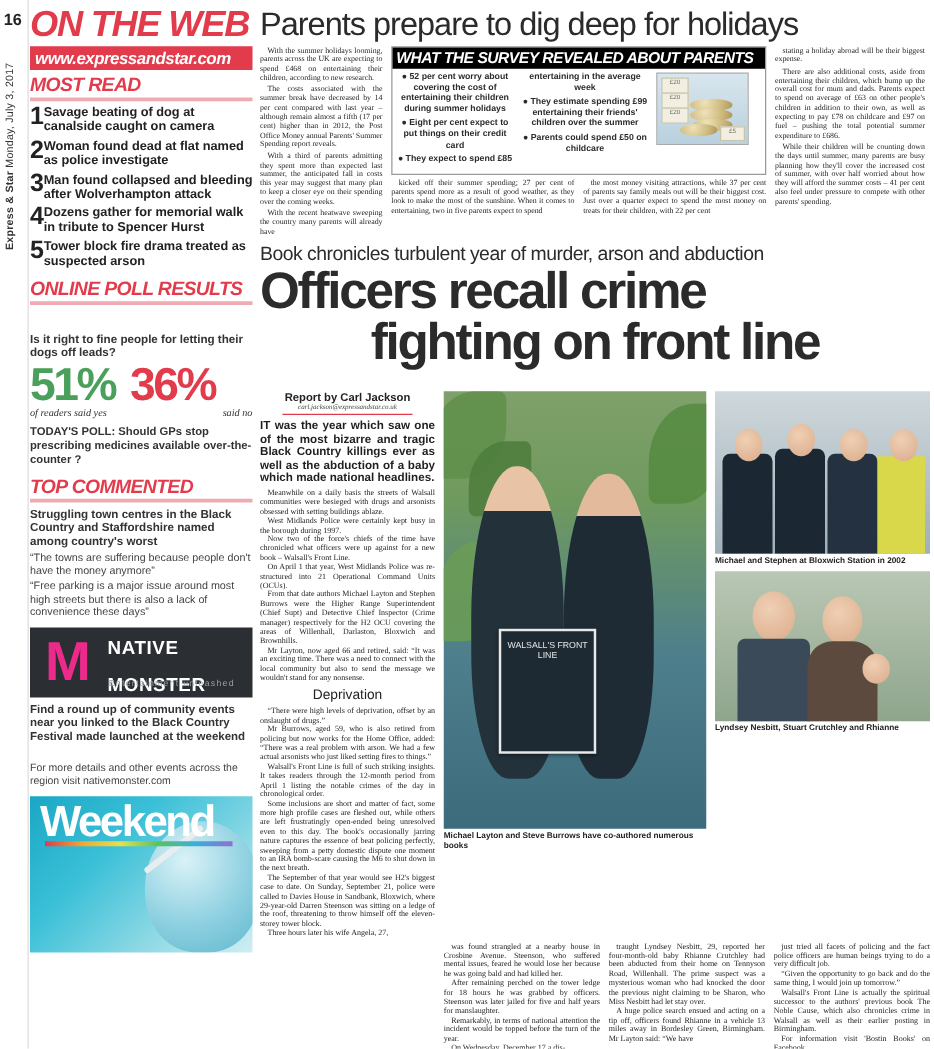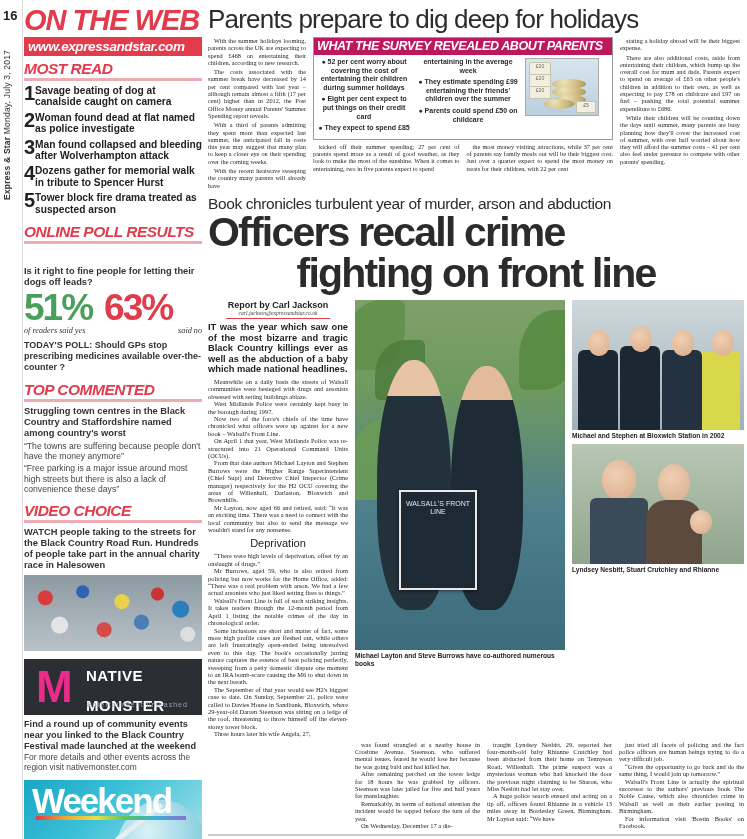--- a/index.html
+++ b/index.html
@@ -61,58 +61,58 @@
 
   .nm-box{margin-top:8px;background:#2b2f33;height:56px;position:relative;}
   .nm-m{position:absolute;left:12px;top:7px;font-family:"Liberation Sans",sans-serif;font-weight:bold;font-size:44px;
       line-height:42px;color:#ec2a8c;letter-spacing:-3px;}
   .nm-w1{position:absolute;left:62px;top:9px;font-family:"Liberation Sans",sans-serif;font-weight:bold;font-size:15px;
       line-height:16px;color:#fff;letter-spacing:.5px;}
   .nm-w2{position:absolute;left:62px;top:39px;font-family:"Liberation Sans",sans-serif;font-weight:bold;font-size:15px;
       line-height:16px;color:#fff;letter-spacing:.5px;}
   .nm-tag{position:absolute;left:63px;top:42px;font-family:"Liberation Sans",sans-serif;font-size:7px;color:#9aa0a5;letter-spacing:1px;}
   .nm-body{font-family:"Liberation Sans",sans-serif;font-weight:bold;font-size:9.2px;line-height:11px;color:#333;margin-top:4px;}
-  .nm-sub{font-family:"Liberation Sans",sans-serif;font-size:8.4px;line-height:10px;color:#444;margin-top:0;}
+  .nm-sub{font-family:"Liberation Sans",sans-serif;font-size:8.4px;line-height:10px;color:#444;margin-top:14px;}
 
   .wk-box{margin-top:8px;height:125px;position:relative;overflow:hidden;
       background:linear-gradient(135deg,#1aa7c4 0%,#3bc0d8 35%,#8fd9e4 70%,#cfeef3 100%);}
   .wk-knit{position:absolute;right:-6px;top:20px;width:92px;height:105px;border-radius:50% 50% 45% 45%;
       background:radial-gradient(circle at 35% 30%,#dff4f8,#8ccfe0 55%,#59b3ca 100%);opacity:.95;}
   .wk-fork{position:absolute;right:34px;top:40px;width:58px;height:5px;background:#e8eef0;transform:rotate(-38deg);border-radius:2px;}
   .wk-title{position:absolute;left:8px;top:4px;font-family:"Liberation Sans",sans-serif;font-weight:bold;font-size:35px;
       line-height:34px;color:#fff;letter-spacing:-2px;}
   .wk-rainbow{position:absolute;left:12px;top:36px;width:150px;height:4px;
       background:linear-gradient(90deg,#e23b4b,#f0a830,#e8e04a,#5ec15e,#3bb0d8,#8f6fd0);}
 
   
   .main{position:absolute;left:208px;top:6px;width:536px;}
 
   .top-headline{font-family:"Liberation Sans",sans-serif;font-size:26px;line-height:27px;color:#2b2b2b;letter-spacing:-.8px;}
   .top-grid{display:flex;gap:7px;margin-top:4px;}
   .tg-col{font-family:"Liberation Serif",serif;font-size:6.3px;line-height:7.3px;text-align:justify;color:#1f1f1f;}
   .tg-col p{margin:0 0 2px 0;text-indent:6px;}
 
   .survey{border:1px solid #999;}
-  .survey-head{background:#be185d;color:#fff;font-family:"Liberation Sans",sans-serif;font-weight:bold;font-style:italic;
+  .survey-head{background:#000000;color:#fff;font-family:"Liberation Sans",sans-serif;font-weight:bold;font-style:italic;
       font-size:12.5px;line-height:15px;padding:1px 3px;letter-spacing:-.4px;}
   .survey-body{display:flex;padding:3px;gap:4px;}
   .bullets{font-family:"Liberation Sans",sans-serif;font-weight:bold;font-size:7px;line-height:8.6px;color:#2b2b2b;text-align:center;}
   .bullets div{margin-bottom:3px;}
   .coins{width:72px;height:56px;flex:none;border:1px solid #aaa;position:relative;overflow:hidden;
       background:linear-gradient(180deg,#d8e6ee,#b9d0de);}
   .coin{position:absolute;border-radius:50%;background:radial-gradient(circle at 35% 30%,#efe2b8,#cdb97e 60%,#a9945a);}
   .note{position:absolute;background:#f2efe2;border:1px solid #c8c3ab;font-family:"Liberation Sans",sans-serif;
       font-size:5px;color:#6b6b5a;text-align:center;}
 
   
   .kicker{font-family:"Liberation Sans",sans-serif;font-size:15.5px;line-height:17px;color:#2b2b2b;letter-spacing:-.4px;margin-top:4px;}
   .bighead{font-family:"Liberation Sans",sans-serif;font-weight:bold;font-size:41px;line-height:41px;color:#2b2b2b;
       letter-spacing:-1.8px;margin-top:0;}
 
-  .feature{display:flex;gap:7px;margin-top:6px;}
+  .feature{display:flex;gap:7px;margin-top:19px;}
   .feat-left{width:140px;flex:none;}
   .byline{text-align:center;font-family:"Liberation Sans",sans-serif;font-weight:bold;font-size:9px;line-height:10px;color:#222;}
   .byline-mail{text-align:center;font-family:"Liberation Serif",serif;font-style:italic;font-size:5.6px;color:#444;}
   .byline-rule{height:1px;background:#e23b4b;margin:2px 18px 3px 18px;}
   .standfirst{font-family:"Liberation Sans",sans-serif;font-weight:bold;font-size:9.3px;line-height:10.6px;color:#1f1f1f;text-align:justify;}
   .bodytext{font-family:"Liberation Serif",serif;font-size:6.4px;line-height:7.4px;text-align:justify;color:#1f1f1f;}
   .bodytext p{margin:0;text-indent:6px;}
   .crosshead{text-align:center;font-family:"Liberation Sans",sans-serif;font-size:11px;line-height:13px;color:#222;margin:4px 0 2px;}
 
   .feat-photo{flex:1;position:relative;}
@@ -183,43 +183,37 @@
         </div>
       </div>
     </div>
 
     <div class="sec">
       <div class="sec-head">ONLINE POLL RESULTS</div>
       <div class="sec-rule"></div>
       <div class="poll-q">Is it right to fine people for letting their dogs off leads?</div>
       <div class="poll-nums">
         <div class="poll-yes">51%</div>
-        <div class="poll-no">63%</div>
+        <div class="poll-no">36%</div>
       </div>
       <div class="poll-labels">
         <span>of readers said yes</span>
         <span>said no</span>
       </div>
       <div class="poll-today">TODAY'S POLL: Should GPs stop prescribing medicines available over-the-counter ?</div>
     </div>
 
     <div class="sec">
       <div class="sec-head">TOP COMMENTED</div>
       <div class="sec-rule"></div>
       <div class="tc-head">Struggling town centres in the Black Country and Staffordshire named among country's worst</div>
       <div class="tc-quote">“The towns are suffering because people don't have the money anymore”</div>
       <div class="tc-quote">“Free parking is a major issue around most high streets but there is also a lack of convenience these days”</div>
     </div>
 
-    <div class="sec">
-      <div class="sec-head">VIDEO CHOICE</div>
-      <div class="sec-rule"></div>
-      <div class="vc-body">WATCH people taking to the streets for the Black Country Road Run. Hundreds of people take part in the annual charity race in Halesowen</div>
-      <div class="photo run-photo"></div>
-    </div>
 
     <div class="nm-box">
       <div class="nm-m">M</div>
       <div class="nm-w1">NATIVE</div>
       <div class="nm-w2">MONSTER</div>
       <div class="nm-tag">Entertainment unleashed</div>
     </div>
     <div class="nm-body">Find a round up of community events near you linked to the Black Country Festival made launched at the weekend</div>
     <div class="nm-sub">For more details and other events across the region visit nativemonster.com</div>
 

